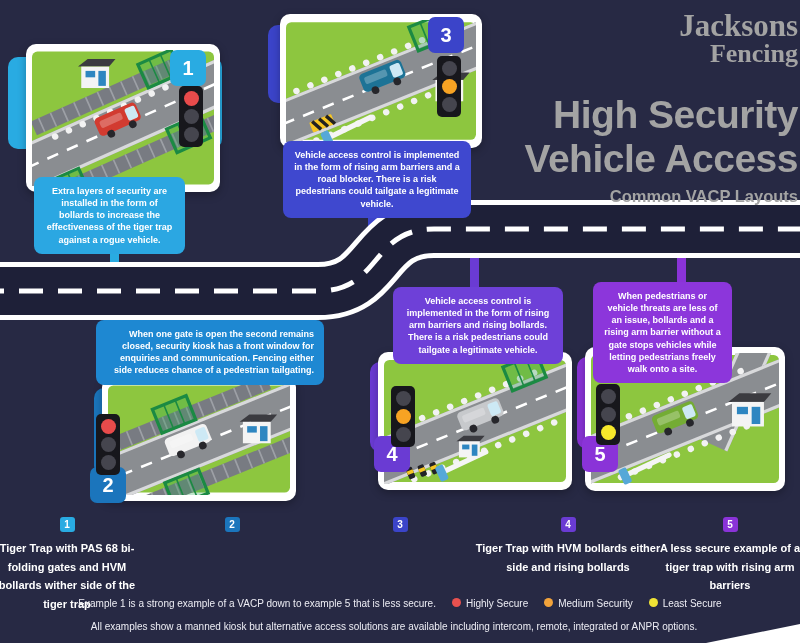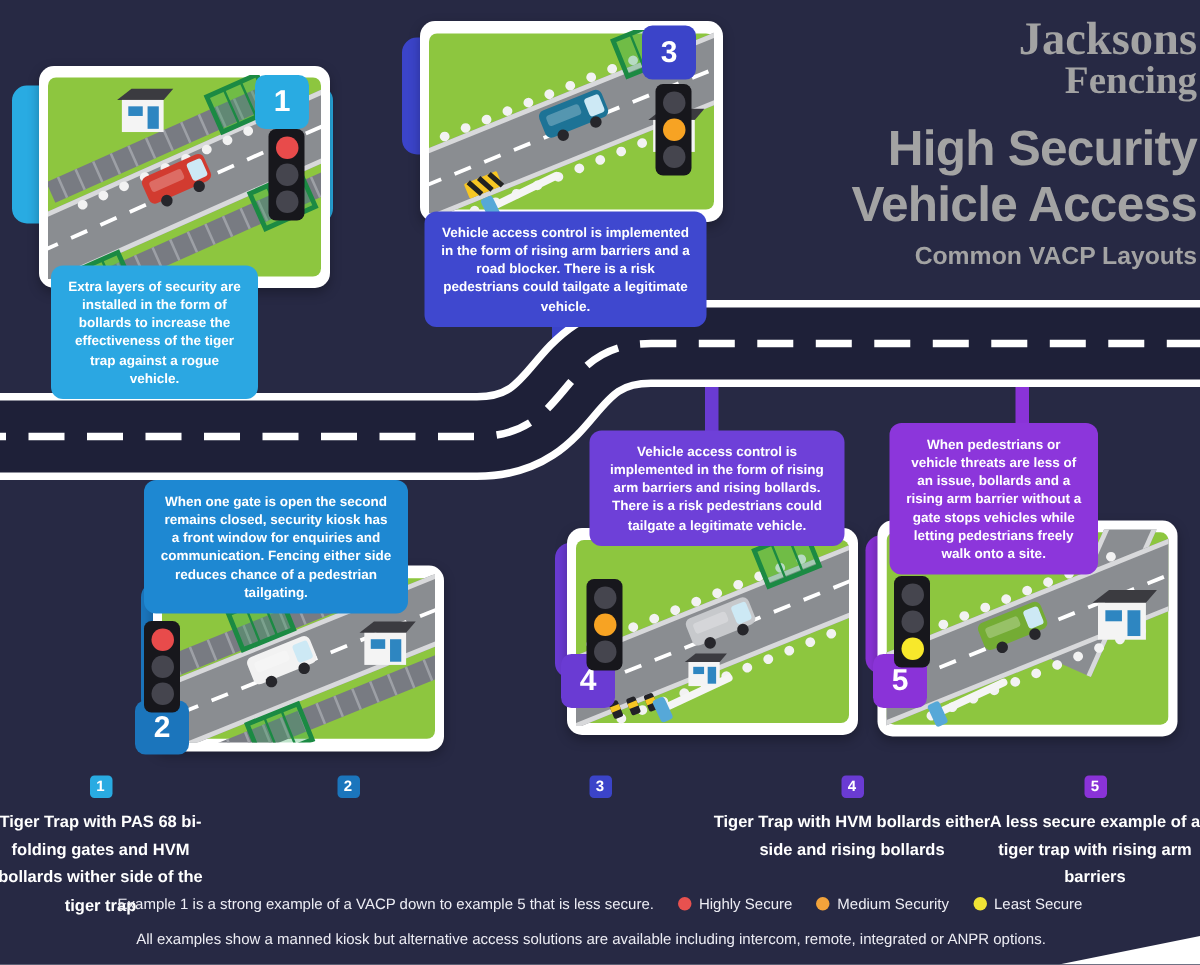--- a/index.html
+++ b/index.html
@@ -22,21 +22,21 @@
          align-items:center;justify-content:center;color:#fff;font-size:20px;
          font-weight:bold;z-index:6;}
   .tl{position:absolute;width:24px;background:#17171C;border-radius:5px;z-index:6;
       display:flex;flex-direction:column;align-items:center;gap:3px;padding:5px 0;}
   .tl i{width:15px;height:15px;border-radius:50%;background:#45454E;display:block;}
   
   .header{position:absolute;left:508px;top:10px;width:290px;text-align:right;color:#a3a3a3;z-index:3;}
   .brand{font-family:"Liberation Serif",serif;font-weight:bold;line-height:1.0;}
   .brand-l1{font-size:31px;}
   .brand-l2{font-size:26px;margin-top:0px;}
-  .title{font-weight:bold;font-size:33px;line-height:1.12;letter-spacing:-0.5px;margin-top:14px;}
+  .title{font-weight:bold;font-size:39px;line-height:1.12;letter-spacing:-0.5px;margin-top:26px;}
   .subtitle{font-weight:bold;font-size:16.5px;margin-top:7px;}
   
   .caption{position:absolute;top:517px;text-align:center;color:#fff;font-weight:bold;
            font-size:11px;line-height:1.7;z-index:3;}
   .cap-badge{width:15px;height:15px;border-radius:3px;margin:0 auto 7px auto;display:flex;
              align-items:center;justify-content:center;font-size:10px;font-weight:bold;color:#fff;}
   
   .foot1{position:absolute;top:598px;left:0;right:0;display:flex;justify-content:center;
          align-items:center;gap:16px;font-size:10px;color:#EDEDF4;z-index:3;}
   .legend-item{display:flex;gap:5px;}
@@ -143,21 +143,21 @@
     </svg>
   </div>
   <div class="badge" style="left: 170px; top: 50px; background-color: rgb(41, 171, 226);">
       <span>1</span>
     </div>
   <div class="tl" style="left:179px;top:86px;">
       <i style="background: rgb(232, 75, 75);"></i>
       <i style="background: rgb(69, 69, 78);"></i>
       <i style="background: rgb(69, 69, 78);"></i>
     </div>
-  <div class="callout" style="left: 34px; top: 177px; width: 138px; background-color: rgb(43, 167, 226);">
+  <div class="callout" style="left: 34px; top: 177px; width: 151px; background-color: rgb(43, 167, 226);">
     <span>Extra layers of security are installed in the form of bollards to increase the effectiveness of the tiger trap against a rogue vehicle.</span>
   </div>
 
   <div class="backing" style="left: 268px; top: 25px; width: 214px; height: 78px; background-color: rgb(59, 68, 201);"></div>
   <div class="card" style="left:280px;top:14px;width:190px;height:122px;">
     <svg viewBox="0 0 178 110" style="color: rgb(29, 115, 150);">
       <rect width="178" height="110" rx="5" fill="#8DC63F"></rect>
       <g transform="rotate(-22 89 55)">
         <use href="#iso-road" transform="translate(89,58)"></use>
         <use href="#bollard-row" transform="translate(12,34)"></use>
@@ -175,21 +175,21 @@
     </div>
   <div class="tl" style="left:437px;top:56px;">
       <i style="background: rgb(69, 69, 78);"></i>
       <i style="background: rgb(247, 163, 35);"></i>
       <i style="background: rgb(69, 69, 78);"></i>
     </div>
   <div class="callout" style="left: 283px; top: 141px; width: 188px; background-color: rgb(63, 72, 207);">
     <span>Vehicle access control is implemented in the form of rising arm barriers and a road blocker. There is a risk pedestrians could tailgate a legitimate vehicle.</span>
   </div>
 
-  <div class="callout" style="left: 96px; top: 320px; width: 176px; background-color: rgb(30, 136, 210);">
+  <div class="callout" style="left: 96px; top: 320px; width: 228px; background-color: rgb(30, 136, 210); text-align: right;">
     <span>When one gate is open the second remains closed, security kiosk has a front window for enquiries and communication. Fencing either side reduces chance of a pedestrian tailgating.</span>
   </div>
   <div class="backing" style="left: 94px; top: 388px; width: 198px; height: 88px; background-color: rgb(27, 117, 188);"></div>
   <div class="card" style="left:102px;top:377px;width:182px;height:112px;">
     <svg viewBox="0 0 170 100" style="color: rgb(242, 242, 242);">
       <rect width="170" height="100" rx="5" fill="#8DC63F"></rect>
       <g transform="rotate(-22 85 50)">
         <use href="#iso-road" transform="translate(85,54)"></use>
         <use href="#mesh-strip" transform="translate(5,18)"></use>
         <use href="#mesh-strip" transform="translate(5,80)"></use>

